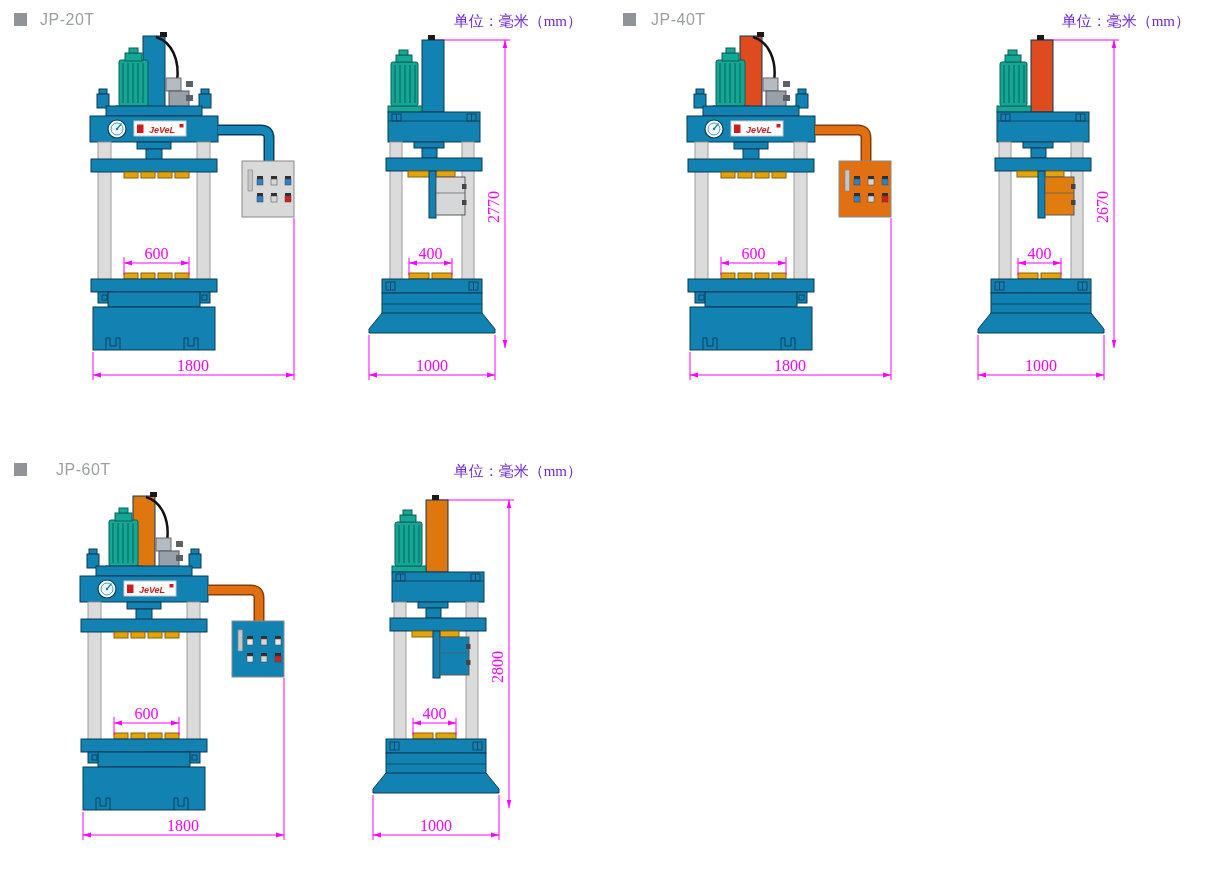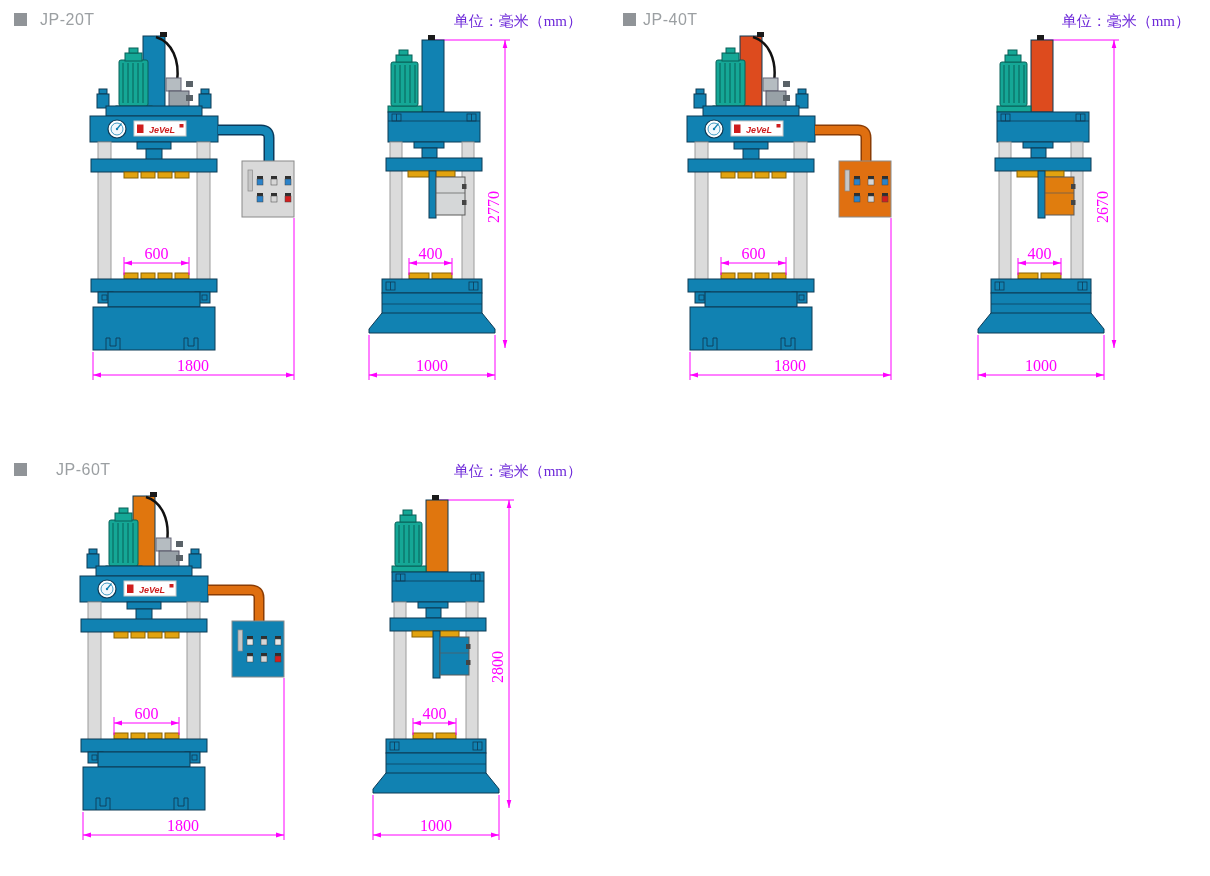--- a/index.html
+++ b/index.html
@@ -210,21 +210,21 @@
   <svg class="view" style="left:362px;top:32px" width="165" height="355" viewBox="0 0 165 355">
     <use href="#press-side"></use>
     <text class="dim" x="68.5" y="227">400</text>
     <text class="dim" x="70" y="339">1000</text>
     <text class="dim" transform="rotate(-90 137 175)" x="137" y="175">2770</text>
   </svg>
 </div>
 
 <div class="section" style="left: 610px; width: 600px; height: 436px; --cyl: #dd4b1e; --pipe: #df6f10; --pipedk: #8a3c05; --panel: #e07011; --tank: #e07d0e; --btn: #2b82c9;">
   <span class="bullet" style="left:13px;top:13px"></span>
-  <h2 class="title" style="left:33px;top:11px">JP-40T</h2>
+  <h2 class="title" style="left:41px;top:11px">JP-40T</h2>
   <div class="unit" style="right:20px">单位：毫米（mm）</div>
   <svg class="view" style="left:77px;top:32px" width="230" height="355" viewBox="0 0 230 355">
     <use href="#press-front"></use>
     <text class="dim" x="66.5" y="227">600</text>
     <text class="dim" x="103" y="339">1800</text>
   </svg>
   <svg class="view" style="left:361px;top:32px" width="165" height="355" viewBox="0 0 165 355">
     <use href="#press-side"></use>
     <text class="dim" x="68.5" y="227">400</text>
     <text class="dim" x="70" y="339">1000</text>

